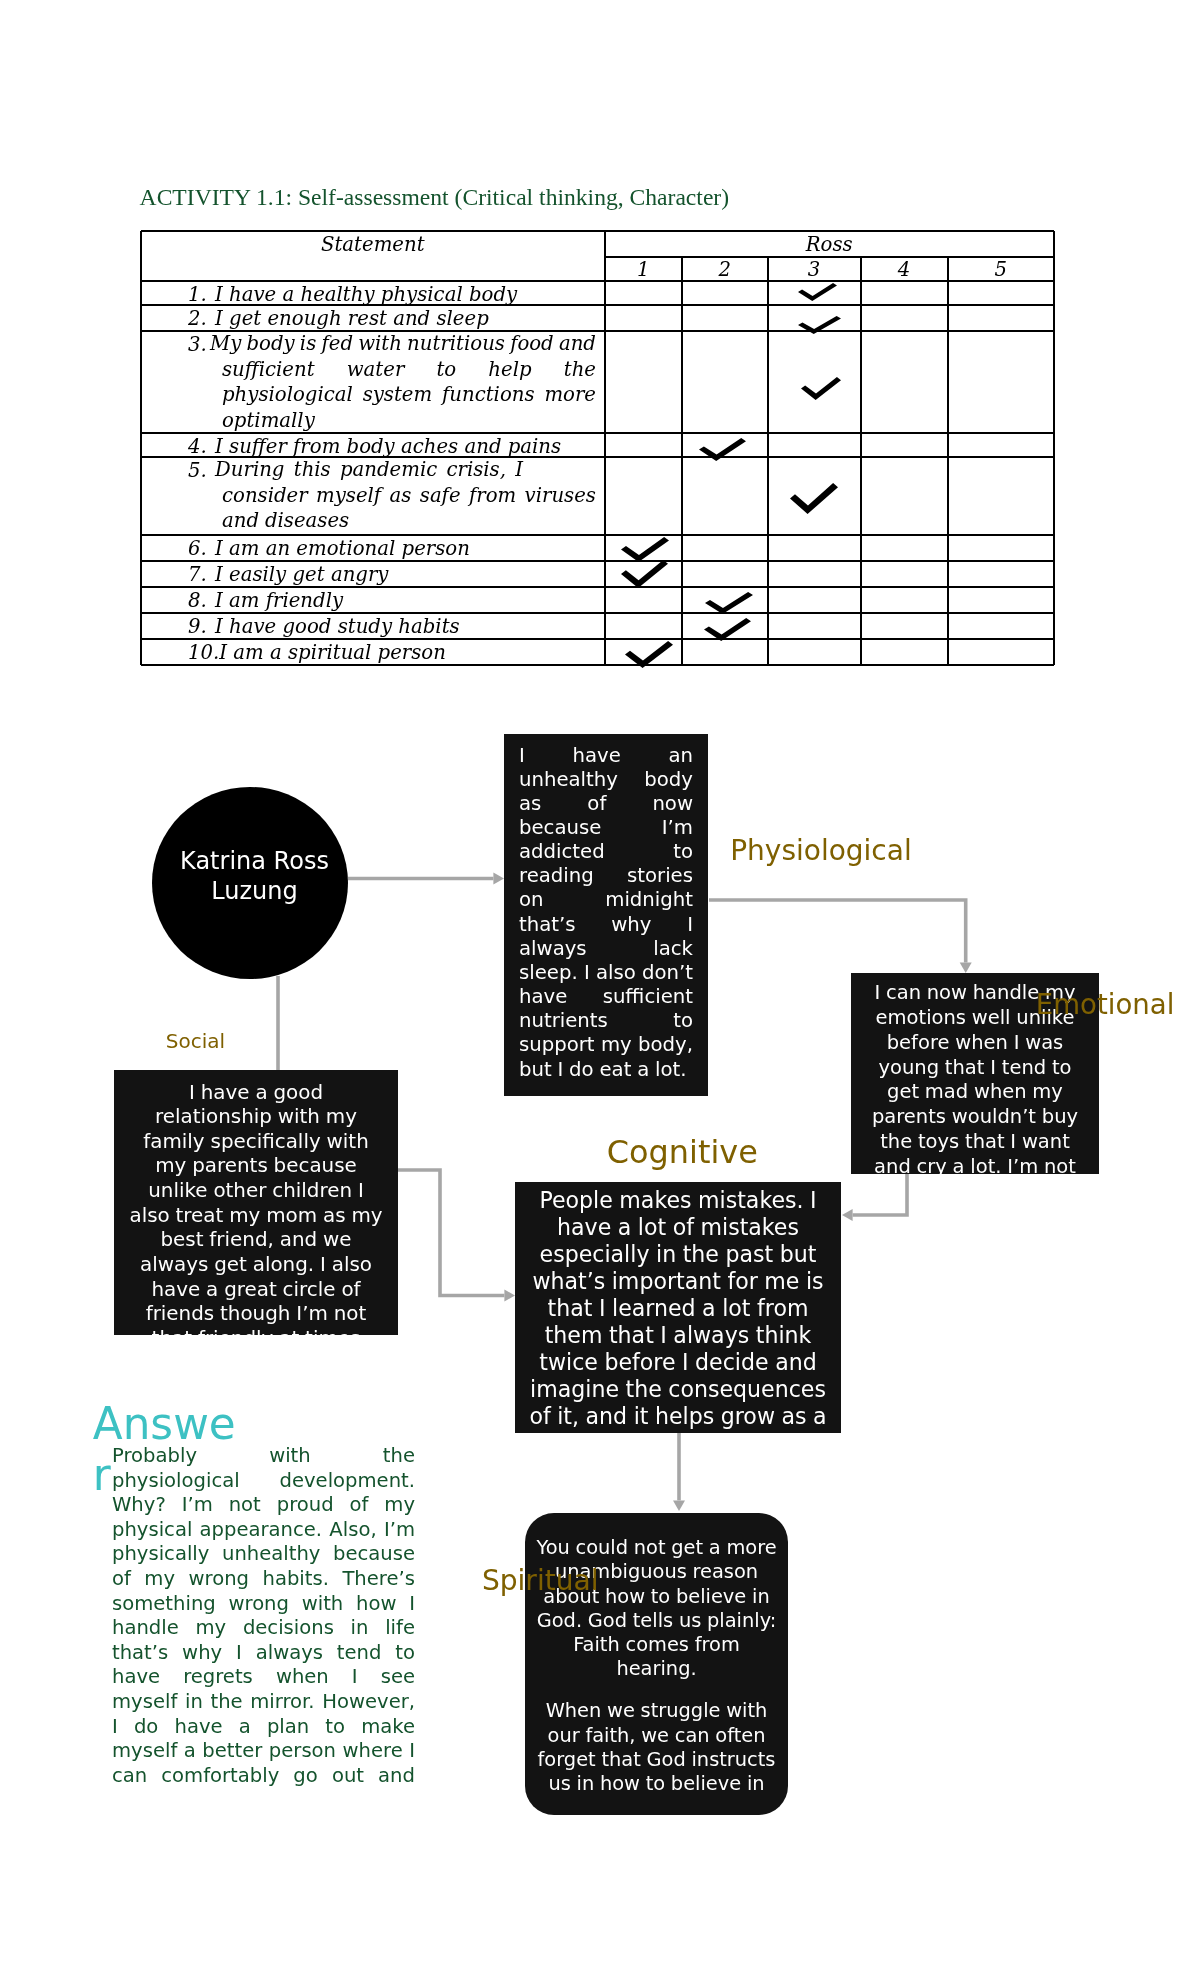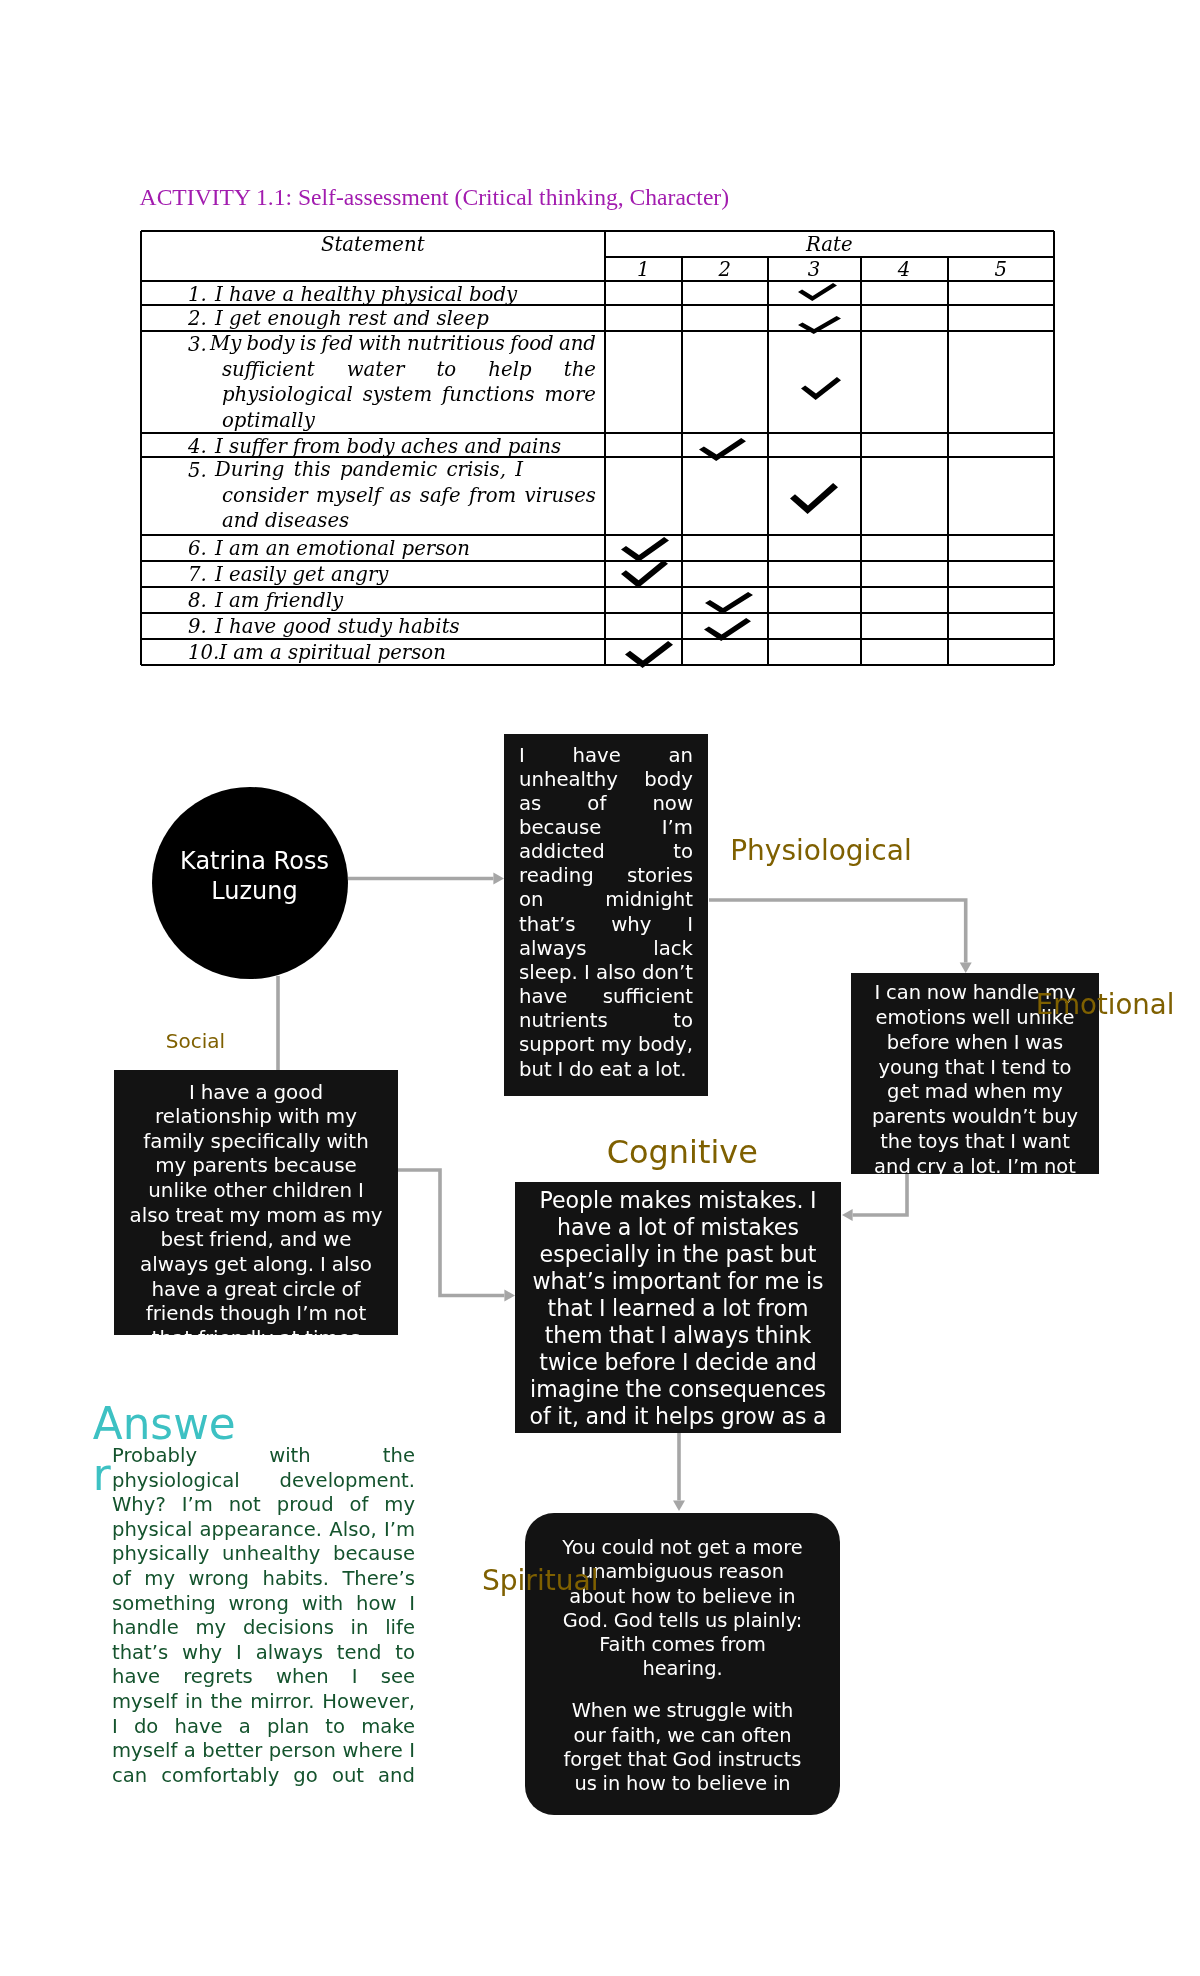--- a/index.html
+++ b/index.html
@@ -1,18 +1,18 @@
 <!DOCTYPE html>
 <html><head>
 <meta charset="utf-8">
 <style>
   html,body{margin:0;padding:0;background:#ffffff;}
   body{width:1200px;height:1976px;position:relative;overflow:hidden;font-family:"DejaVu Sans",sans-serif;}
   #page{position:absolute;left:0;top:0;width:1200px;height:1976px;background:#fff;overflow:hidden;}
-  .activity-title{position:absolute;left:139.6px;top:182.2px;font-family:"Liberation Serif",serif;font-size:23.6px;line-height:30px;color:#a21caf;white-space:nowrap;}
+  .activity-title{position:absolute;left:139.6px;top:182.2px;font-family:"Liberation Serif",serif;font-size:23.6px;line-height:30px;color:#14532d;white-space:nowrap;}
 </style>
 
 <style>
   .tbl-wrap{position:absolute;left:0;top:0;width:1200px;height:1976px;}
   .bl{position:absolute;background:#000;}
   .thd{position:absolute;display:flex;align-items:center;justify-content:center;
        font-family:"DejaVu Serif",serif;font-style:italic;font-size:19.7px;color:#000;}
   .stmt{position:absolute;font-family:"DejaVu Serif",serif;font-style:italic;
         font-size:19.7px;line-height:25.6px;color:#000;}
   .stmt .stmt-p{display:block;margin-left:81px;margin-right:8.5px;text-indent:-34px;
@@ -76,21 +76,21 @@
 <div class="bl" style="left:141.0px;top:638px;width:913.0px;height:2px;"></div>
 <div class="bl" style="left:141.0px;top:664px;width:913.0px;height:2px;"></div>
 <div class="bl" style="left:140px;top:231.0px;width:2px;height:434.0px;"></div>
 <div class="bl" style="left:604px;top:231.0px;width:2px;height:434.0px;"></div>
 <div class="bl" style="left:681px;top:257.0px;width:2px;height:408.0px;"></div>
 <div class="bl" style="left:767px;top:257.0px;width:2px;height:408.0px;"></div>
 <div class="bl" style="left:860px;top:257.0px;width:2px;height:408.0px;"></div>
 <div class="bl" style="left:947px;top:257.0px;width:2px;height:408.0px;"></div>
 <div class="bl" style="left:1053px;top:231.0px;width:2px;height:434.0px;"></div>
 <div class="thd" style="left:141.0px;top:231.0px;width:463.5px;height:26.0px;">Statement</div>
-<div class="thd" style="left:604.5px;top:231.0px;width:449.5px;height:26.0px;">Rate</div>
+<div class="thd" style="left:604.5px;top:231.0px;width:449.5px;height:26.0px;">Ross</div>
 <div class="thd" style="left:604.5px;top:257.0px;width:77.5px;height:24.0px;">1</div>
 <div class="thd" style="left:682.0px;top:257.0px;width:85.5px;height:24.0px;">2</div>
 <div class="thd" style="left:767.5px;top:257.0px;width:93.0px;height:24.0px;">3</div>
 <div class="thd" style="left:860.5px;top:257.0px;width:87.0px;height:24.0px;">4</div>
 <div class="thd" style="left:947.5px;top:257.0px;width:106.5px;height:24.0px;">5</div>
 <div class="stmt" style="left:141.0px;top:281.0px;width:463.5px;height:24.0px;">
         <span class="stmt-p"><span class="num">1.</span><span>I have a healthy physical body</span></span>
       </div>
 <div class="stmt" style="left:141.0px;top:305.0px;width:463.5px;height:26.0px;">
         <span class="stmt-p"><span class="num">2.</span><span>I get enough rest and sleep</span></span>
@@ -239,21 +239,21 @@
         <span class="ln"><span class="w">People</span><span class="w">makes</span><span class="w">mistakes.</span><span class="w">I</span></span>
         <span class="ln"><span class="w">have</span><span class="w">a</span><span class="w">lot</span><span class="w">of</span><span class="w">mistakes</span></span>
         <span class="ln"><span class="w">especially</span><span class="w">in</span><span class="w">the</span><span class="w">past</span><span class="w">but</span></span>
         <span class="ln"><span class="w">what’s</span><span class="w">important</span><span class="w">for</span><span class="w">me</span><span class="w">is</span></span>
         <span class="ln"><span class="w">that</span><span class="w">I</span><span class="w">learned</span><span class="w">a</span><span class="w">lot</span><span class="w">from</span></span>
         <span class="ln"><span class="w">them</span><span class="w">that</span><span class="w">I</span><span class="w">always</span><span class="w">think</span></span>
         <span class="ln"><span class="w">twice</span><span class="w">before</span><span class="w">I</span><span class="w">decide</span><span class="w">and</span></span>
         <span class="ln"><span class="w">imagine</span><span class="w">the</span><span class="w">consequences</span></span>
         <span class="ln last"><span class="w">of</span><span class="w">it,</span><span class="w">and</span><span class="w">it</span><span class="w">helps</span><span class="w">grow</span><span class="w">as</span><span class="w">a</span></span>
       </div>
-<div class="dbox cent spiritual" style="left:525px;top:1513px;width:315px;height:302px;border-radius:29px;padding:23px 33px 0 33px;font-size:19.4px;line-height:24.3px;">
+<div class="dbox cent spiritual" style="left:525px;top:1513px;width:263px;height:302px;border-radius:29px;padding:23px 33px 0 33px;font-size:19.4px;line-height:24.3px;">
         <span class="para">
           <span class="ln"><span class="w">You</span><span class="w">could</span><span class="w">not</span><span class="w">get</span><span class="w">a</span><span class="w">more</span></span>
           <span class="ln"><span class="w">unambiguous</span><span class="w">reason</span></span>
           <span class="ln"><span class="w">about</span><span class="w">how</span><span class="w">to</span><span class="w">believe</span><span class="w">in</span></span>
           <span class="ln"><span class="w">God.</span><span class="w">God</span><span class="w">tells</span><span class="w">us</span><span class="w">plainly:</span></span>
           <span class="ln"><span class="w">Faith</span><span class="w">comes</span><span class="w">from</span></span>
           <span class="ln last"><span class="w">hearing.</span></span>
         </span>
         <span class="para gap">
           <span class="ln"><span class="w">When</span><span class="w">we</span><span class="w">struggle</span><span class="w">with</span></span>

